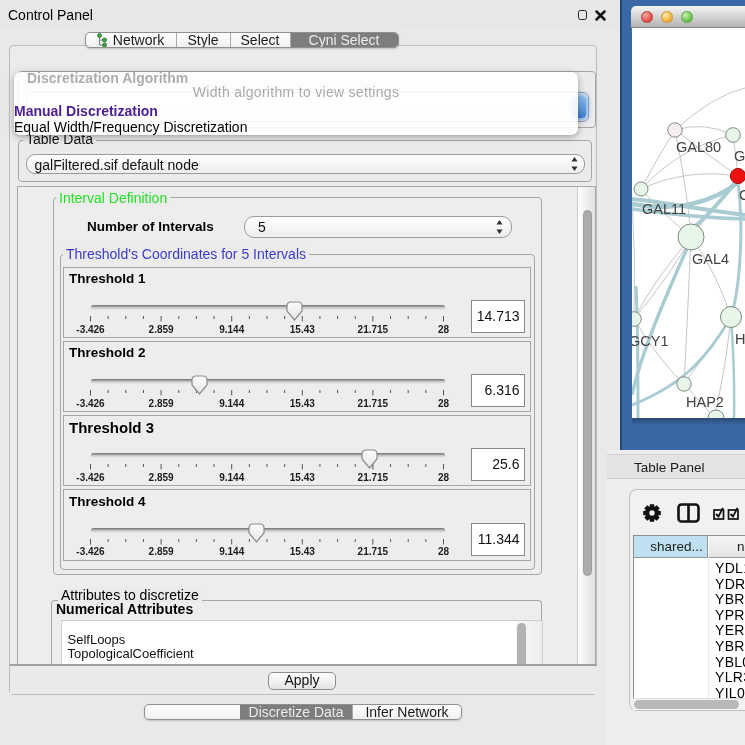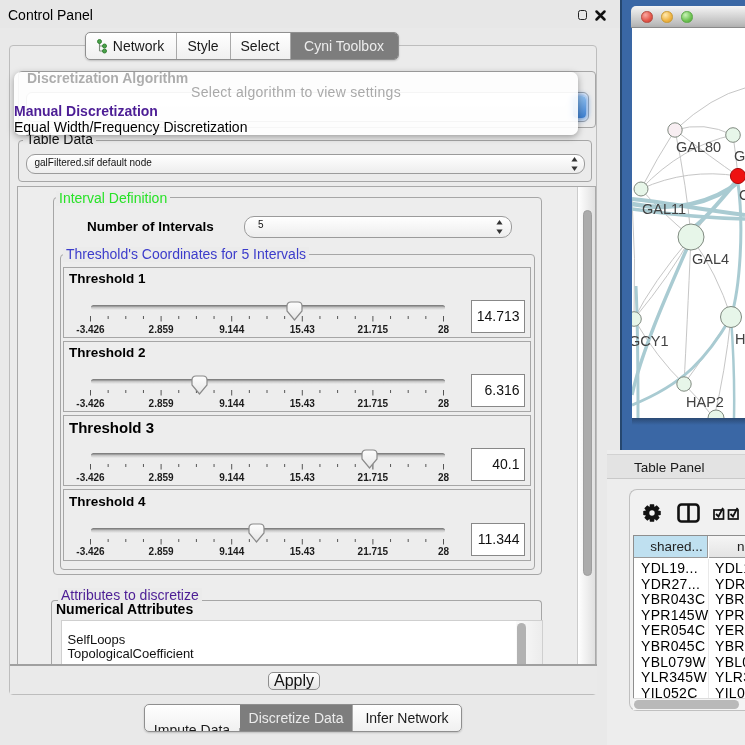--- a/index.html
+++ b/index.html
@@ -2,25 +2,25 @@
 <html><head>
 <meta charset="utf-8">
 <style>
 * { margin:0; padding:0; box-sizing:border-box; }
 html,body { width:745px; height:745px; overflow:hidden; }
 body { font-family:"Liberation Sans", sans-serif; background:#eaeaea; position:relative; }
 .abs { position:absolute; }
 .gbox { position:absolute; border:1px solid #a6a6a6; border-radius:4px; }
 .gtitle { position:absolute; background:#ebebeb; padding:0 3px; font-size:14px; line-height:15px; white-space:nowrap; }
 .bold { font-weight:bold; }
-.seg { position:absolute; display:flex; height:28px; border:1px solid #8f8f8f; border-radius:5px; background:linear-gradient(#ffffff,#f0f0f0); box-shadow:0 1px 2px rgba(0,0,0,0.18); overflow:hidden; }
+.seg { position:absolute; display:flex; height:16px; border:1px solid #8f8f8f; border-radius:5px; background:linear-gradient(#ffffff,#f0f0f0); box-shadow:0 1px 2px rgba(0,0,0,0.18); overflow:hidden; }
 .seg .tab { font-size:14px; color:#1a1a1a; display:flex; align-items:center; justify-content:center; border-right:1px solid #a9a9a9; white-space:nowrap; }
 .seg .tab:last-child { border-right:none; }
 .seg .sel { background:#7d7d7d; color:#ececec; }
-.combo { position:absolute; border:1px solid #9b9b9b; background:linear-gradient(#ffffff,#ededed); font-size:10px; color:#111; }
+.combo { position:absolute; border:1px solid #9b9b9b; background:linear-gradient(#ffffff,#ededed); font-size:14px; color:#111; }
 .updn { position:absolute; top:50%; transform:translateY(-50%); width:7px; height:15px; }
 .vbox { position:absolute; background:#fff; border:1px solid #888; font-size:14px; color:#111; text-align:right; padding-right:4.5px; }
 .ticklabel { position:absolute; font-size:10px; font-weight:bold; color:#1c1c1c; transform:translateX(-50%); white-space:nowrap; }
 </style>
 </head>
 <body>
 
 <div class="abs" style="left:0;top:0;width:620px;height:745px;background:#e9e9e9;"></div>
 <div class="abs" style="left:0;top:0;width:620px;height:28px;background:#e7e7e7;"></div>
 <div class="abs" style="left:8px;top:7px;font-size:14px;color:#000;">Control Panel</div>
@@ -35,21 +35,21 @@
   <div class="tab" style="width:91px;">
     <svg width="11" height="15" viewBox="0 0 11 15" style="margin-right:5px;">
         <path d="M2.5 3 L2.5 12 M2.5 7 L6.5 7 M2.5 12 L6.5 12" stroke="#7d8d7d" stroke-width="1.1" fill="none"></path>
         <circle cx="2.5" cy="2.5" r="2" fill="#4aa34a" stroke="#2c7a2c" stroke-width="0.9"></circle>
         <circle cx="7.5" cy="7" r="2" fill="#4aa34a" stroke="#2c7a2c" stroke-width="0.9"></circle>
         <circle cx="7.5" cy="12" r="2" fill="#4aa34a" stroke="#2c7a2c" stroke-width="0.9"></circle>
       </svg>
     Network</div>
   <div class="tab" style="width:54px;">Style</div>
   <div class="tab" style="width:60px;">Select</div>
-  <div class="tab sel" style="width:107px;">Cyni Toolbox</div>
+  <div class="tab sel" style="width:107px;">Cyni Select</div>
 </div>
 
 <div class="gbox" style="left:18px;top:71px;width:578px;height:57px;"></div>
 <div class="combo" style="left:25.5px;top:92px;width:563px;height:30px;border-radius:6px;">
   <div class="abs" style="right:2px;top:3px;width:13px;height:22px;border-radius:4px;background:linear-gradient(#8cbcec,#3d7fd0);box-shadow:0 0 4px 2.5px rgba(100,155,225,0.75);"></div>
 </div>
 
 <div class="gbox" style="left:18px;top:139.5px;width:574px;height:42px;"></div>
 <div class="gtitle" style="left:23px;top:132px;color:#111;">Table Data</div>
 <div class="combo" style="left:25.5px;top:154px;width:559px;height:20px;border-radius:9px;">
@@ -198,21 +198,21 @@
     <div class="ticklabel" style="left:443.5px;top:471.9px;">28</div>
     <svg class="abs" style="left:360.863934321899px;top:448.9px;" width="17" height="20" viewBox="0 0 17 20">
       <defs>
         <linearGradient id="g3" x1="0" y1="0" x2="0" y2="1">
           <stop offset="0" stop-color="#fdfdfd"></stop>
           <stop offset="1" stop-color="#e6e6e6"></stop>
         </linearGradient>
       </defs>
       <path d="M1 5 Q1 1 5 1 L12 1 Q16 1 16 5 L16 10 L8.5 19 L1 10 Z" fill="url(#g3)" stroke="#8a8a8a" stroke-width="1.2"></path>
     </svg>
-    <div class="vbox" style="left:471px;top:448.4px;width:54px;height:33px;line-height:31px;">40.1</div>
+    <div class="vbox" style="left:471px;top:448.4px;width:54px;height:33px;line-height:31px;">25.6</div>
     <div class="abs" style="left:63px;top:489.1px;width:468px;height:71.5px;border:1px solid #a6a6a6;"></div>
     <div class="abs bold" style="left:69px;top:493.6px;font-size:13.5px;">Threshold 4</div>
     <div class="abs" style="left:90.5px;top:527.6px;width:354px;height:5px;border-radius:2.5px;background:linear-gradient(#8c8c8c,#c9c9c9 40%,#ececec);border-top:1px solid #808080;"></div>
     <svg class="abs" style="left:63px;top:538.6px;" width="468" height="7" viewBox="0 0 468 7">
       <line x1="27.50" y1="0" x2="27.50" y2="5.5" stroke="#555" stroke-width="1"></line>
       <line x1="45.15" y1="0" x2="45.15" y2="3" stroke="#555" stroke-width="1"></line>
       <line x1="62.80" y1="0" x2="62.80" y2="3" stroke="#555" stroke-width="1"></line>
       <line x1="80.45" y1="0" x2="80.45" y2="3" stroke="#555" stroke-width="1"></line>
       <line x1="98.10" y1="0" x2="98.10" y2="5.5" stroke="#555" stroke-width="1"></line>
       <line x1="115.75" y1="0" x2="115.75" y2="3" stroke="#555" stroke-width="1"></line>
@@ -244,42 +244,42 @@
           <stop offset="0" stop-color="#fdfdfd"></stop>
           <stop offset="1" stop-color="#e6e6e6"></stop>
         </linearGradient>
       </defs>
       <path d="M1 5 Q1 1 5 1 L12 1 Q16 1 16 5 L16 10 L8.5 19 L1 10 Z" fill="url(#g4)" stroke="#8a8a8a" stroke-width="1.2"></path>
     </svg>
     <div class="vbox" style="left:471px;top:522.6px;width:54px;height:33px;line-height:31px;">11.344</div>
   </div>
 
 <div class="gbox" style="left:51px;top:600px;width:491px;height:66px;border-bottom:none;border-radius:4px 4px 0 0;"></div>
-<div class="gtitle" style="left:58px;top:588px;color:#4c1d95;">Attributes to discretize</div>
+<div class="gtitle" style="left:58px;top:588px;color:#000000;">Attributes to discretize</div>
 <div class="abs bold" style="left:56px;top:601px;font-size:14px;">Numerical Attributes</div>
 
 <div class="abs" style="left:61px;top:619.5px;width:482px;height:44.5px;background:#fff;border:1px solid #cfcfcf;border-bottom:none;overflow:hidden;">
   <div style="font-size:13px;color:#111;padding-left:5.5px;line-height:14.8px;padding-top:12px;">SelfLoops<br>TopologicalCoefficient<br>BetweennessCentrality</div>
   <div class="abs" style="right:0;top:0;width:26px;height:44.5px;background:linear-gradient(90deg,#fafafa,#ececec);"></div>
   <div class="abs" style="right:16px;top:2px;width:9px;height:42.5px;background:#b2b2b2;border-radius:5px 5px 0 0;"></div>
 </div>
 
 <div class="abs" style="left:9.5px;top:664px;width:587px;height:1.5px;background:#a0a0a0;"></div>
 <div class="abs" style="left:9.5px;top:665.5px;width:587px;height:28.5px;background:#eaeaea;"></div>
-<div class="abs" style="left:268px;top:672px;width:52px;height:17.5px;background:linear-gradient(#ffffff,#e3e3e3);border:1px solid #8e8e8e;border-radius:5px;font-size:16px;text-align:center;line-height:15.5px;color:#111;">Apply</div>
+<div class="abs" style="left:268px;top:672px;width:68px;height:17.5px;background:linear-gradient(#ffffff,#e3e3e3);border:1px solid #8e8e8e;border-radius:5px;font-size:14px;text-align:center;line-height:15.5px;color:#111;">Apply</div>
 
 <div class="seg" style="left:144px;top:704px;">
   <div class="tab" style="width:95px;margin-top:23px;">Impute Data</div>
   <div class="tab sel" style="width:113px;">Discretize Data</div>
   <div class="tab" style="width:108px;">Infer Network</div>
 </div>
 
 <div class="abs" style="left:14px;top:72px;width:564px;height:63px;background:rgba(255,255,255,0.9);border-radius:7px;box-shadow:0 2px 7px rgba(0,0,0,0.35);"></div>
 <div class="abs bold" style="left:27px;top:69.5px;font-size:14px;color:rgba(20,20,20,0.35);">Discretization Algorithm</div>
-<div class="abs" style="left:14px;top:84px;width:564px;height:14px;font-size:14px;letter-spacing:0.3px;color:#a9a9a9;text-align:center;">Select algorithm to view settings</div>
+<div class="abs" style="left:14px;top:84px;width:564px;height:14px;font-size:14px;letter-spacing:0.3px;color:#a9a9a9;text-align:center;">Width algorithm to view settings</div>
 <div class="abs bold" style="left:14px;top:103px;font-size:14px;color:#4c1d95;">Manual Discretization</div>
 <div class="abs" style="left:14px;top:119px;font-size:14px;color:#000;">Equal Width/Frequency Discretization</div>
 
 <div class="abs" style="left:620px;top:0;width:125px;height:450px;background:#3a67a5;border-left:2px solid #26476f;"></div>
 <div class="abs" style="left:631px;top:6px;width:114px;height:22px;background:linear-gradient(#f5f5f5,#bdbdbd 85%,#b0b0b0);border-bottom:1px solid #8a8a8a;border-radius:5px 0 0 0;"></div>
 <div class="abs" style="left:641px;top:11px;width:11.5px;height:11.5px;border-radius:50%;background:radial-gradient(circle at 35% 30%, #f9a9a2, #e4574b 60%, #c33a30);border:0.5px solid #b5463c;"></div>
 <div class="abs" style="left:661px;top:11px;width:11.5px;height:11.5px;border-radius:50%;background:radial-gradient(circle at 35% 30%, #ffe9b0, #efb443 60%, #d9992a);border:0.5px solid #c9992f;"></div>
 <div class="abs" style="left:681px;top:11px;width:11.5px;height:11.5px;border-radius:50%;background:radial-gradient(circle at 35% 30%, #c9f3b6, #6fc353 60%, #4fa53a);border:0.5px solid #58a844;"></div>
 <svg class="abs" style="left:632px;top:28px;" width="113" height="390" viewBox="0 0 113 390">
   <rect x="0" y="0" width="113" height="390" fill="#ffffff"></rect>
@@ -355,17 +355,16 @@
   <rect x="1" y="3" width="9.5" height="9" fill="none" stroke="#111" stroke-width="1.7"></rect>
   <path d="M3 7 L5.5 9.5 L10 0.8" stroke="#111" stroke-width="1.8" fill="none"></path>
   <rect x="15.5" y="3" width="9.5" height="9" fill="none" stroke="#111" stroke-width="1.7"></rect>
   <path d="M17.5 7 L20 9.5 L24.5 0.8" stroke="#111" stroke-width="1.8" fill="none"></path>
 </svg>
 
 <div class="abs" style="left:633px;top:535px;width:112px;height:163px;background:#fff;border-top:1px solid #8e8e8e;border-left:1px solid #8e8e8e;overflow:hidden;">
   <div class="abs" style="left:0;top:0;width:74px;height:22px;background:#bfe0f0;border-right:1px solid #9a9a9a;border-bottom:1px solid #9a9a9a;font-size:13.5px;text-align:center;line-height:22px;color:#222;padding-left:12px;">shared...</div>
   <div class="abs" style="left:75px;top:0;width:60px;height:22px;background:linear-gradient(#f5f5f5,#e4e4e4);border-bottom:1px solid #9a9a9a;font-size:13.5px;color:#222;padding-left:28px;line-height:22px;">na</div>
   <div class="abs" style="left:74px;top:23px;width:1px;height:140px;background:#e9e9e9;"></div>
-  <div class="abs" style="left:7px;top:25px;font-size:14px;letter-spacing:0.3px;line-height:15.6px;color:#000;">YDL19...<br>YDR27...<br>YBR043C<br>YPR145W<br>YER054C<br>YBR045C<br>YBL079W<br>YLR345W<br>YIL052C</div>
   <div class="abs" style="left:81px;top:25px;font-size:14px;letter-spacing:0.3px;line-height:15.6px;color:#000;">YDL1<br>YDR2<br>YBR0<br>YPR1<br>YER0<br>YBR0<br>YBL0<br>YLR3<br>YIL0</div>
 </div>
 <div class="abs" style="left:633px;top:698px;width:112px;height:12px;background:#f4f4f4;border-top:1px solid #dcdcdc;"></div>
 <div class="abs" style="left:634px;top:699.5px;width:105px;height:9px;background:#b9b9b9;border-radius:4.5px;"></div>
 
 </body></html>

